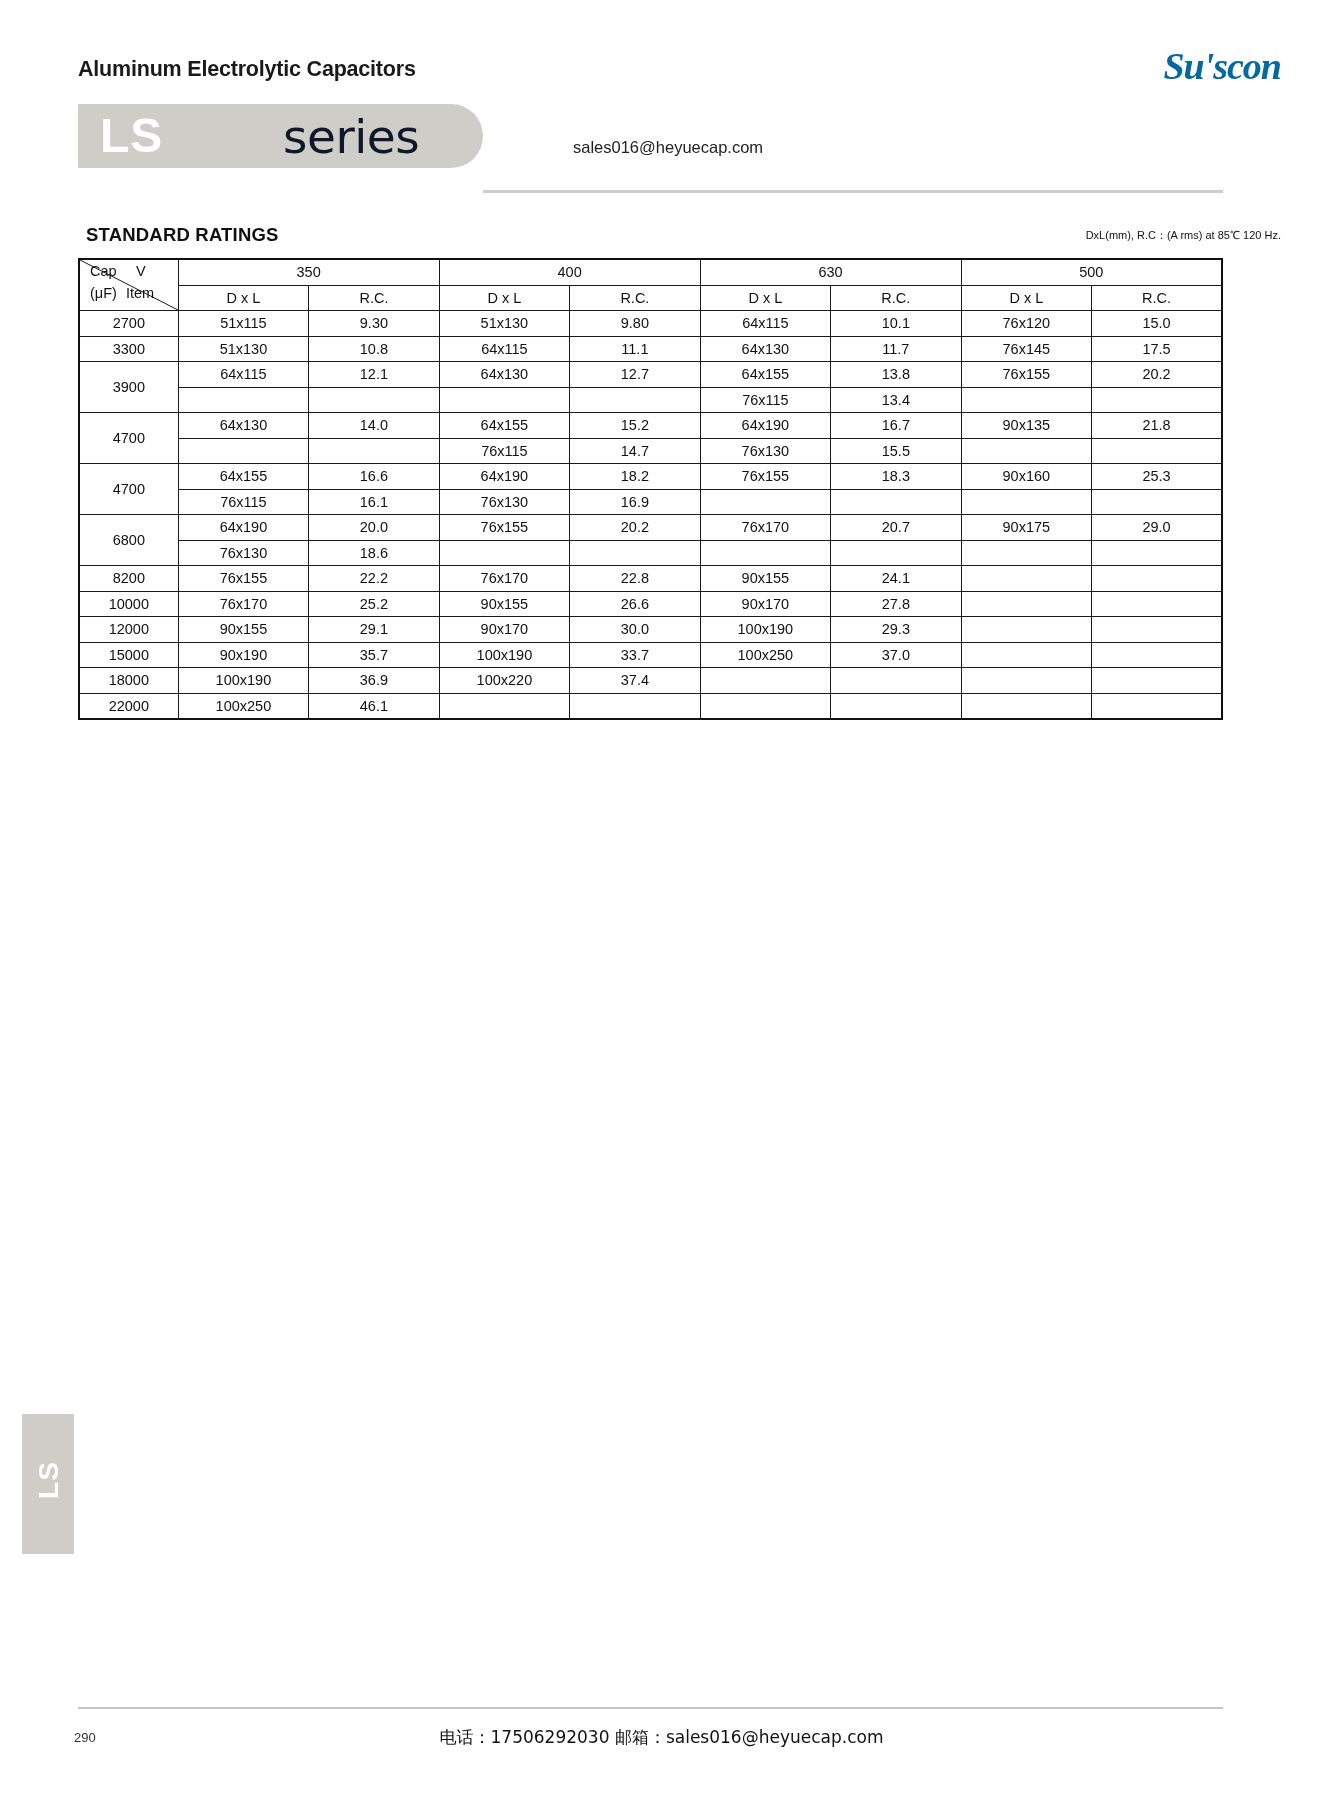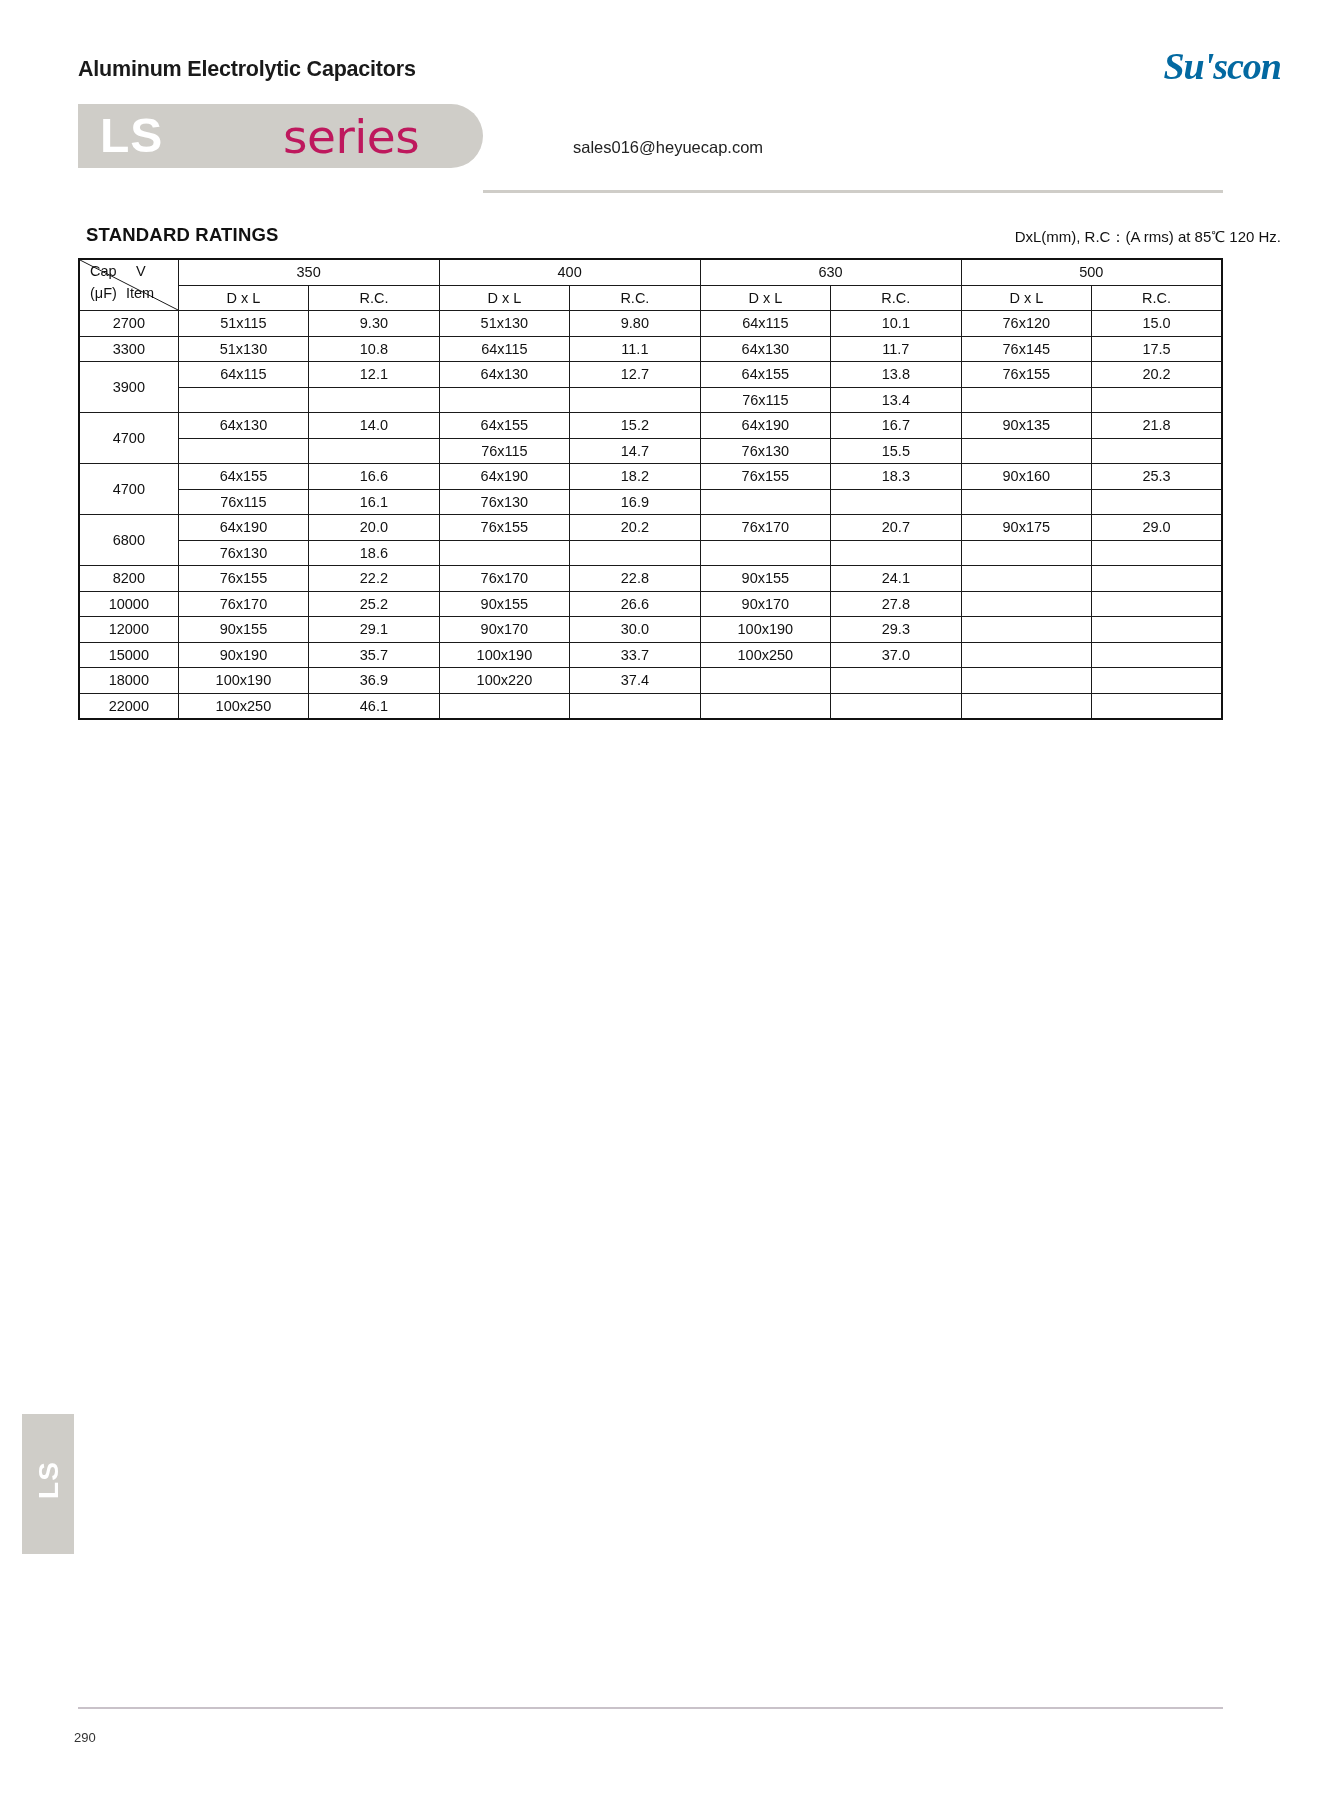--- a/index.html
+++ b/index.html
@@ -35,42 +35,42 @@
     border-top-right-radius:34px;
     border-bottom-right-radius:34px;
   }
   .band-ls {
     position:absolute; left:100px; top:108px;
     font-size:48px; font-weight:bold; color:#ffffff;
     letter-spacing:1px;
   }
   .band-series {
     position:absolute; left:283px; top:109px;
-    font-size:47px; color:#be185d; font-weight:normal;
+    font-size:47px; color:#0f172a; font-weight:normal;
     font-family:"DejaVu Sans", sans-serif;
     letter-spacing:-0.5px;
   }
   .band-email {
     position:absolute; left:573px; top:138px;
     font-size:16.5px; color:#222;
   }
   .band-rule {
     position:absolute; left:483px; top:190px;
     width:740px; height:3px; background:#cfcdc8;
   }
 
   
   .sec-title {
     position:absolute; left:86px; top:224px;
     font-size:18.5px; font-weight:bold; color:#111;
     letter-spacing:0.2px;
   }
   .sec-note {
     position:absolute; right:42px; top:228px;
-    font-size:15px; color:#111;margin-left:38px;
+    font-size:11px; color:#111;margin-left:38px;
   }
 
   
   table.ratings {
     position:absolute; left:78px; top:258px;
     border-collapse:collapse;
     width:1145px;
     background:#fff;
   }
   table.ratings td, table.ratings th {
@@ -369,14 +369,15 @@
         </tr>
       </tbody>
   </table>
 
   <div class="side-tab">
     <span>LS</span>
   </div>
 
   <div class="foot-rule"></div>
   <div class="page-num">290</div>
+  <div class="foot-contact">电话：17506292030  邮箱：sales016@heyuecap.com</div>
 
 </div>
 
 </body></html>

